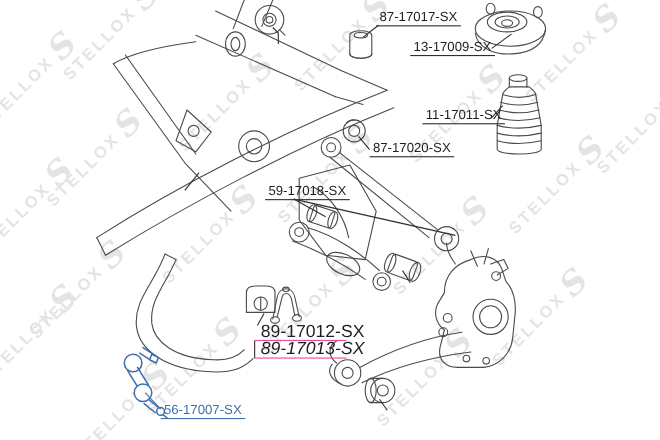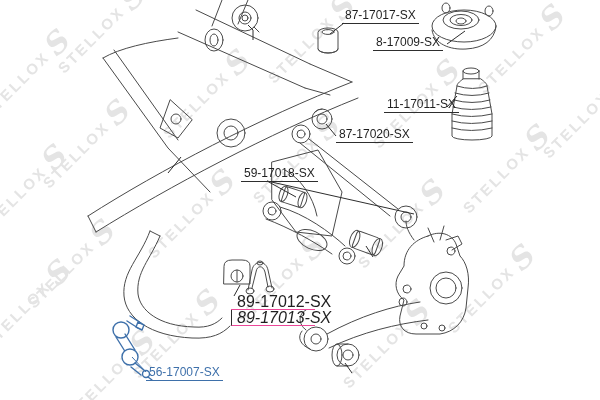--- a/index.html
+++ b/index.html
@@ -279,21 +279,21 @@
       <line x1="267" y1="181" x2="296" y2="197"></line>
       <line x1="267" y1="181" x2="414" y2="214"></line>
       <line x1="373" y1="257" x2="366" y2="246"></line>
       <line x1="240" y1="285" x2="234" y2="296"></line>
       <line x1="352" y1="373" x2="345" y2="363"></line>
       <line x1="146" y1="372" x2="132" y2="357" stroke="#3e70aa"></line>
     </g>
   </svg>
 
   <div class="plabel" style="left:342px;top:9px">87-17017-SX</div>
-  <div class="plabel" style="left:373px;top:36px">8-17009-SX</div>
+  <div class="plabel" style="left:373px;top:36px">13-17009-SX</div>
   <div class="plabel" style="left:384px;top:98px">11-17011-SX</div>
   <div class="plabel" style="left:336px;top:128px">87-17020-SX</div>
   <div class="plabel" style="left:241px;top:167px">59-17018-SX</div>
 
   <div class="stack">
     <div class="srow">89-17012-SX</div>
     <div class="srow boxed">89-17013-SX</div>
   </div>
 
   <div class="plabel selected" style="left:146px;top:366px">56-17007-SX</div>

